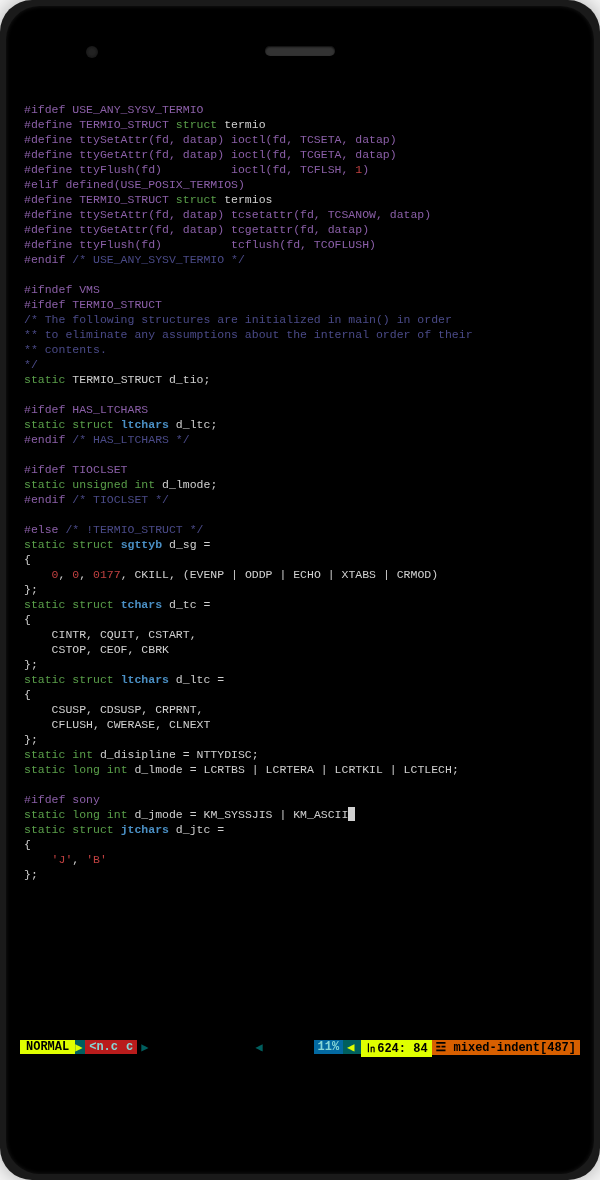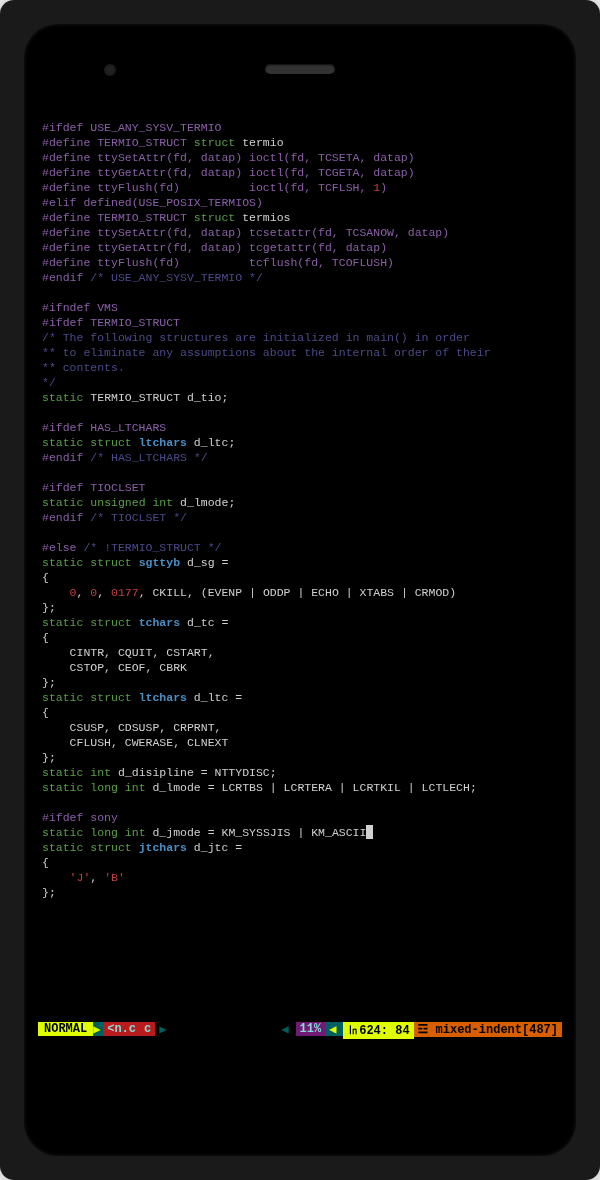--- a/index.html
+++ b/index.html
@@ -8,22 +8,22 @@
   background: #f5f5f5;
   display: flex;
   justify-content: center;
   align-items: flex-start;
   font-family: monospace;
 }
 .phone-frame {
   width: 600px;
   height: 1180px;
   background: #1a1a1a;
-  border-radius: 14px;
-  padding: 24px;
+  border-radius: 32px;
+  padding: 6px;
   box-sizing: border-box;
   position: relative;
   box-shadow: 0 0 20px rgba(0,0,0,0.3);
 }
 .phone-inner {
   width: 100%;
   height: 100%;
   background: #000;
   border-radius: 34px;
   position: relative;
@@ -96,21 +96,21 @@
   font-weight: bold;
   align-items: flex-start;
 }
 .sb-seg { display: flex; align-items: center; padding: 0 4px; }
 .sb-mode { background: #dfff00; color: #000; padding: 0 6px; }
 .sb-mode-arrow { color: #dfff00; background: #005f5f; padding: 0; width: 10px; text-align: left; }
 .sb-file { background: #b91c1c; color: #87d7d7; }
 .sb-file-arrow { color: #005f5f; background: #000; width: 10px; }
 .sb-mid { background: #000; flex: 1; }
 .sb-pct-arrow { color: #005f5f; background: #000; width: 10px; text-align: right;}
-.sb-pct { background: #701a75; color: #87d7d7; }
+.sb-pct { background: #0369a1; color: #87d7d7; margin-left: 44px; }
 .sb-pos-arrow { color: #dfff00; background: #005f5f; width: 10px; text-align: right;}
 .sb-pos { background: #dfff00; color: #000; }
 .sb-warn { background: #d75f00; color: #000; padding: 0 4px;}
 .arrow { font-family: monospace; }
 </style>
 </head>
 <body>
 
 <div class="phone-frame">
 

